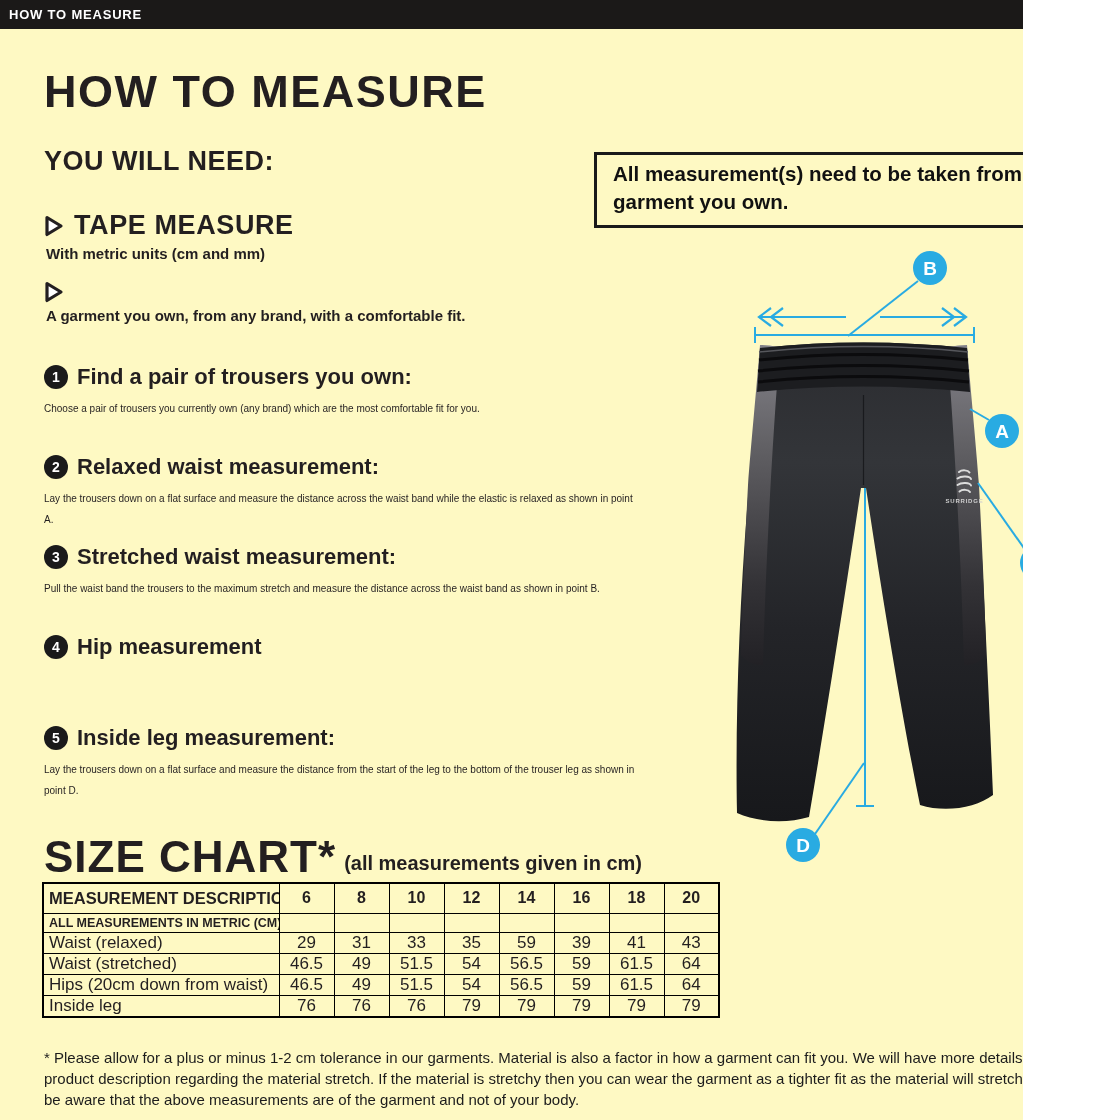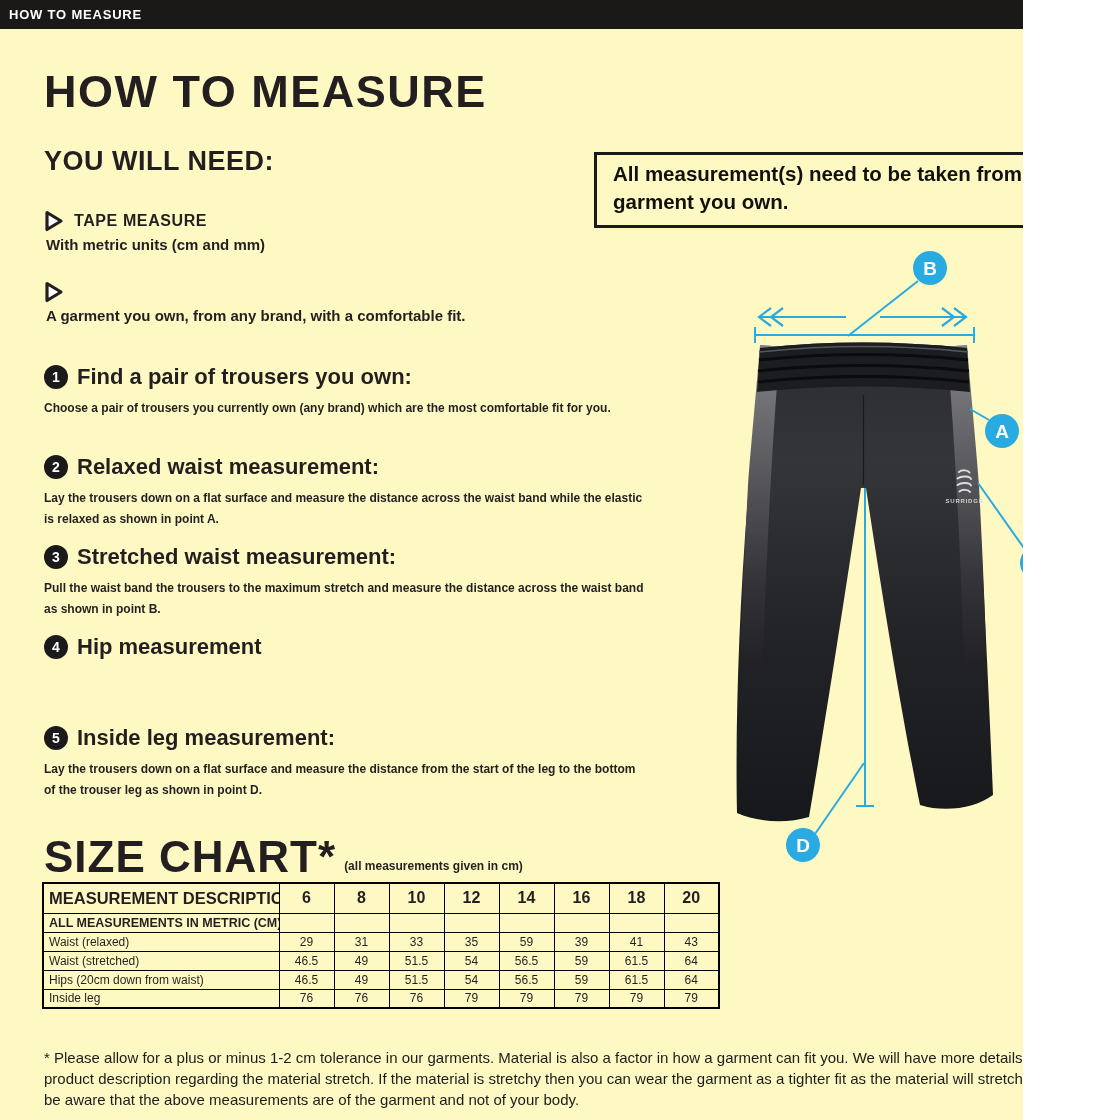--- a/index.html
+++ b/index.html
@@ -13,44 +13,44 @@
   .topbar-title { color:#fff; font-weight:bold; font-size:13px; letter-spacing:.8px; }
   .brand { display:flex; flex-direction:column; align-items:center; line-height:1; padding-top:1px; }
   .brand-text { color:#fff; font-size:4.5px; font-weight:bold; letter-spacing:.6px; margin-top:1px; }
 
   
   .h1 { position:absolute; left:44px; top:66px; font-size:45px; font-weight:bold; letter-spacing:1.5px; color:#231f20; }
   .ywn { position:absolute; left:44px; top:146px; font-size:27px; font-weight:bold; letter-spacing:.5px; }
 
   .need-item { position:absolute; left:44px; width:600px; }
   .need-head { display:flex; align-items:center; gap:10px; }
-  .need-title { font-size:16px; font-weight:bold; letter-spacing:.6px; }
+  .need-title { font-size:27px; font-weight:bold; letter-spacing:.6px; }
   .need-sub { font-size:15px; font-weight:bold; margin-top:4px; margin-left:2px; }
 
   .note-box { position:absolute; left:594px; top:152px; width:470px; min-height:76px; border:3px solid #1a1a1a;
               padding:5px 16px; font-size:20.5px; font-weight:bold; line-height:28px; color:#111; }
 
   .step { position:absolute; left:44px; width:600px; }
   .step-head { display:flex; align-items:center; gap:9px; }
   .step-badge { width:24px; height:24px; border-radius:50%; background:#1a1a1a; color:#fff; font-weight:bold;
                 font-size:14px; display:flex; align-items:center; justify-content:center; flex:0 0 auto; }
   .step-title { font-size:22px; font-weight:bold; }
-  .step-body { font-size:12px; font-weight:bold; line-height:21px; margin-top:8px; }
+  .step-body { font-size:10px; font-weight:normal; line-height:21px; margin-top:8px; }
 
   .sc-head { position:absolute; left:44px; top:832px; }
   .sc-title { font-size:44px; font-weight:bold; letter-spacing:1px; }
-  .sc-sub { font-size:12px; font-weight:bold; margin-left:8px; position:relative; top:-2px; }
+  .sc-sub { font-size:20px; font-weight:bold; margin-left:8px; position:relative; top:-2px; }
 
   
   table.size { position:absolute; left:42px; top:882px; border-collapse:collapse; table-layout:fixed;
                width:676px; border:2px solid #000; }
   table.size td, table.size th { border:1px solid #000; padding:0 5px; overflow:hidden; white-space:nowrap; }
   table.size th { height:30px; font-size:16px; font-weight:bold; }
   table.size th.desc { text-align:left; font-size:16.5px; }
-  table.size td { height:19px; font-size:12px; text-align:center; font-weight:normal; }
+  table.size td { height:19px; font-size:17px; text-align:center; font-weight:normal; }
   table.size td.lbl { text-align:left; }
   table.size tr.metric td { font-weight:bold; font-size:12.5px; }
   col.c0 { width:236px; } col.cn { width:55px; }
 
   .footnote { position:absolute; left:44px; top:1047px; width:1048px; font-size:15px; font-weight:normal;
               line-height:21px; color:#1c1c1c; }
 
   .diagram { position:absolute; left:730px; top:245px; width:340px; height:645px; }
   .diagram svg text.pt { font-family:"Liberation Sans", sans-serif; font-weight:bold; fill:#fff; }
   .tri { flex:0 0 auto; }

